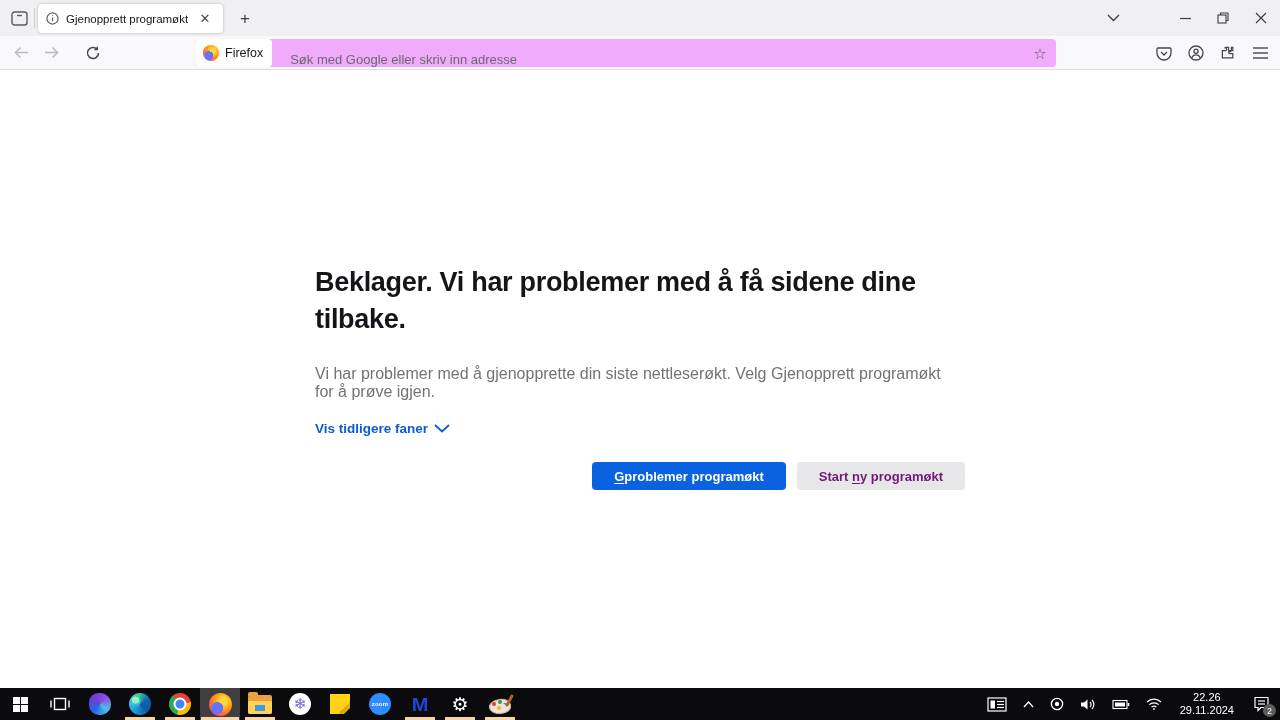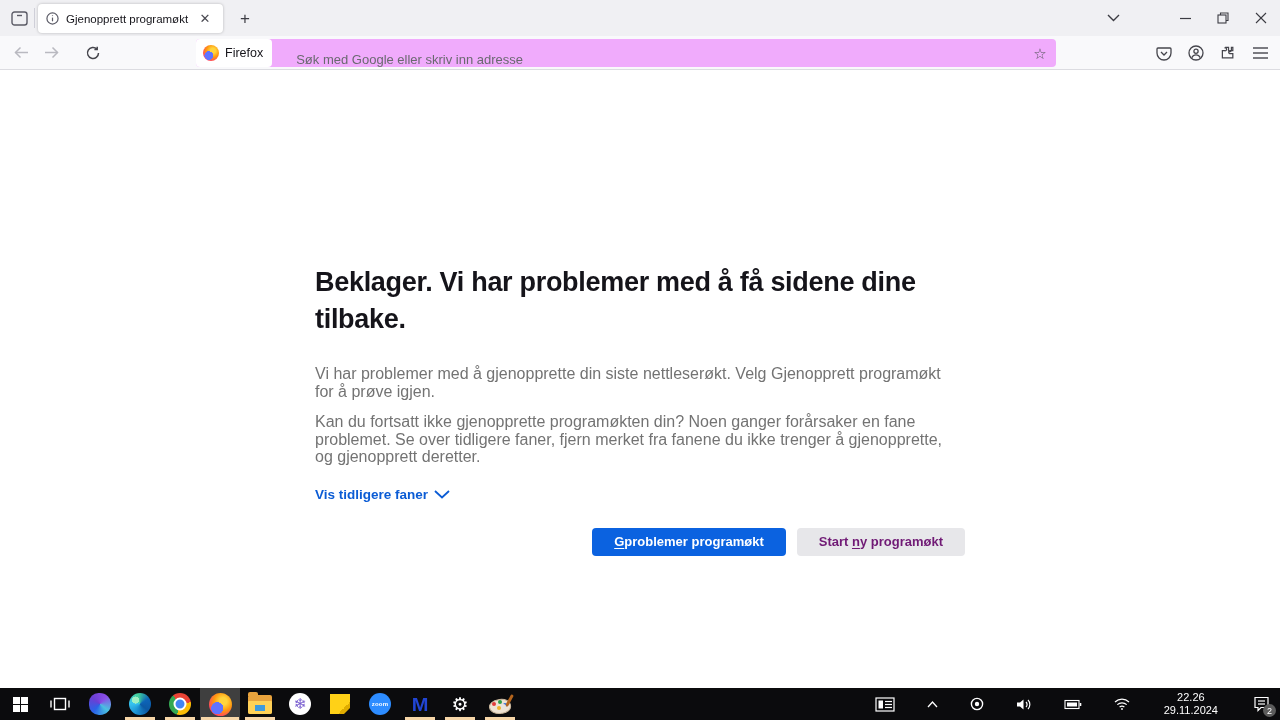--- a/index.html
+++ b/index.html
@@ -43,21 +43,21 @@
   .urlbar { position:absolute; left:196px; top:3px; width:860px; height:28px;
     background:#f0abfc; border-radius:4px; display:flex; align-items:flex-end; }
   .engine-chip { height:28px; background:#fff; border-radius:4px;
     display:flex; align-items:center; padding:0 9px 0 7px; gap:6px; }
   .ff-logo { width:16px; height:16px; border-radius:50%;
     background:
       radial-gradient(circle at 36% 66%, #6173ff 0 29%, rgba(0,0,0,0) 30%),
       radial-gradient(circle at 62% 36%, #ffd43c 0 18%, #ff980e 45%, #ff3b6b 78%, #c43bbf 100%); }
   .engine-chip span { font-size:12.5px; color:#15141a; }
   .url-input { flex:1; border:none; background:transparent; outline:none;
-    font-size:13px; color:#15141a; padding:0 24px;
+    font-size:13px; color:#15141a; padding:0 18px;
     font-family:"Liberation Sans","DejaVu Sans",sans-serif; }
   .url-input::placeholder { color:#69696f; opacity:1; }
   .star-btn { width:26px; height:26px; margin-right:3px; color:#55555c;
     font-size:15px; display:flex; align-items:center; justify-content:center; }
   .navbar-right { position:absolute; right:6px; top:3px; height:28px;
     display:flex; align-items:center; gap:4px; }
   .toolbar-icon-btn { width:28px; height:28px; display:flex; align-items:center;
     justify-content:center; color:#45454c; border-radius:4px; }
 
   
@@ -141,21 +141,21 @@
   .paint-ic .d1 { left:3px; top:7px; background:#e23b3b; }
   .paint-ic .d2 { left:9px; top:5px; background:#2e9e4a; }
   .paint-ic .d3 { left:14px; top:8px; background:#2f6fe0; }
   .paint-ic .d4 { left:8px; top:11px; background:#f0b42e; }
   .paint-ic .brush { position:absolute; right:1px; top:-1px; width:3px;
     height:13px; background:#b5651d; transform:rotate(28deg); border-radius:2px; }
   .paint-ic .tip { position:absolute; right:6px; top:9px; width:5px; height:5px;
     background:#e8e5e0; border-radius:50%; }
 
   .tb-spacer { flex:1; }
-  .tray { display:flex; align-items:center; gap:20px; padding-right:4px; }
+  .tray { display:flex; align-items:center; gap:4px; padding-right:4px; }
   .tray-btn { height:32px; display:flex; align-items:center;
     justify-content:center; color:#fff; padding:0 6px; position:relative; }
   .clock { display:flex; flex-direction:column; align-items:center;
     justify-content:center; color:#fff; font-size:11px; line-height:13px;
     padding:0 8px; }
   .ac-badge { position:absolute; right:0px; bottom:3px; width:13px; height:13px;
     border-radius:50%; background:#5c5c5c; color:#fff; font-size:9px;
     display:flex; align-items:center; justify-content:center; }
 </style>
 </head>
@@ -266,21 +266,20 @@
             <line x1="0" y1="11" x2="15" y2="11"></line>
           </svg>
       </div>
     </div>
   </div>
 
   <div class="content">
     <div class="restore-box">
       <h1>Beklager. Vi har problemer med å få sidene dine tilbake.</h1>
       <p class="p1">Vi har problemer med å gjenopprette din siste nettleserøkt. Velg Gjenopprett programøkt for å prøve igjen.</p>
-      <p class="p2">Kan du fortsatt ikke gjenopprette programøkten din? Noen ganger forårsaker en fane problemet. Se over tidligere faner, fjern merket fra fanene du ikke trenger å gjenopprette, og gjenopprett deretter.</p>
 
       <div class="show-tabs">
         <span>Vis tidligere faner</span>
         <svg width="16" height="9" viewBox="0 0 16 9" fill="none" stroke="#0b5cd5" stroke-width="1.8">
             <polyline points="1,1 8,7.5 15,1"></polyline>
           </svg>
       </div>
 
       <div class="btn-row">
         <button class="btn btn-primary"><span class="ak">G</span><span>problemer programøkt</span></button>

